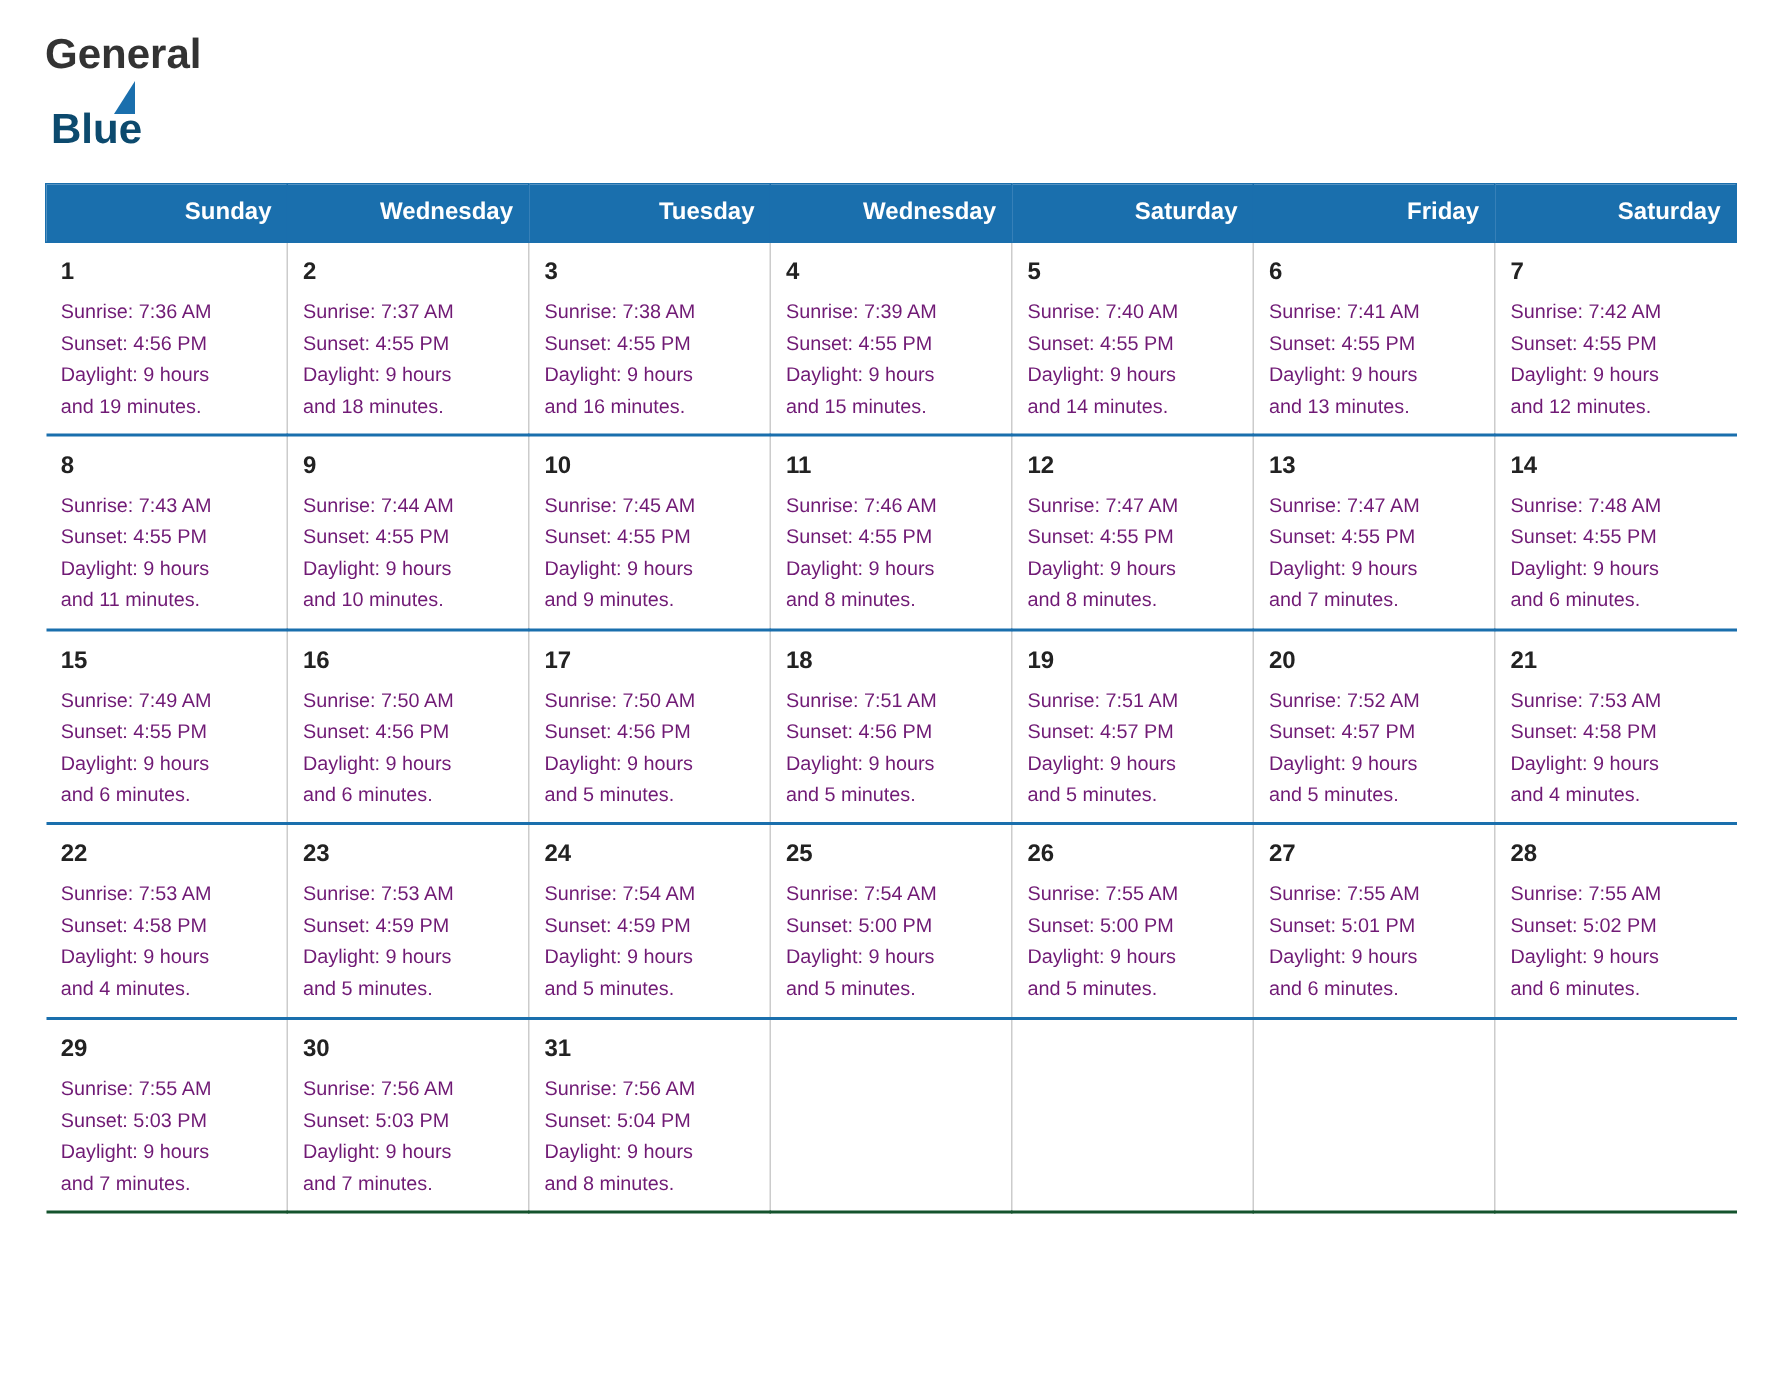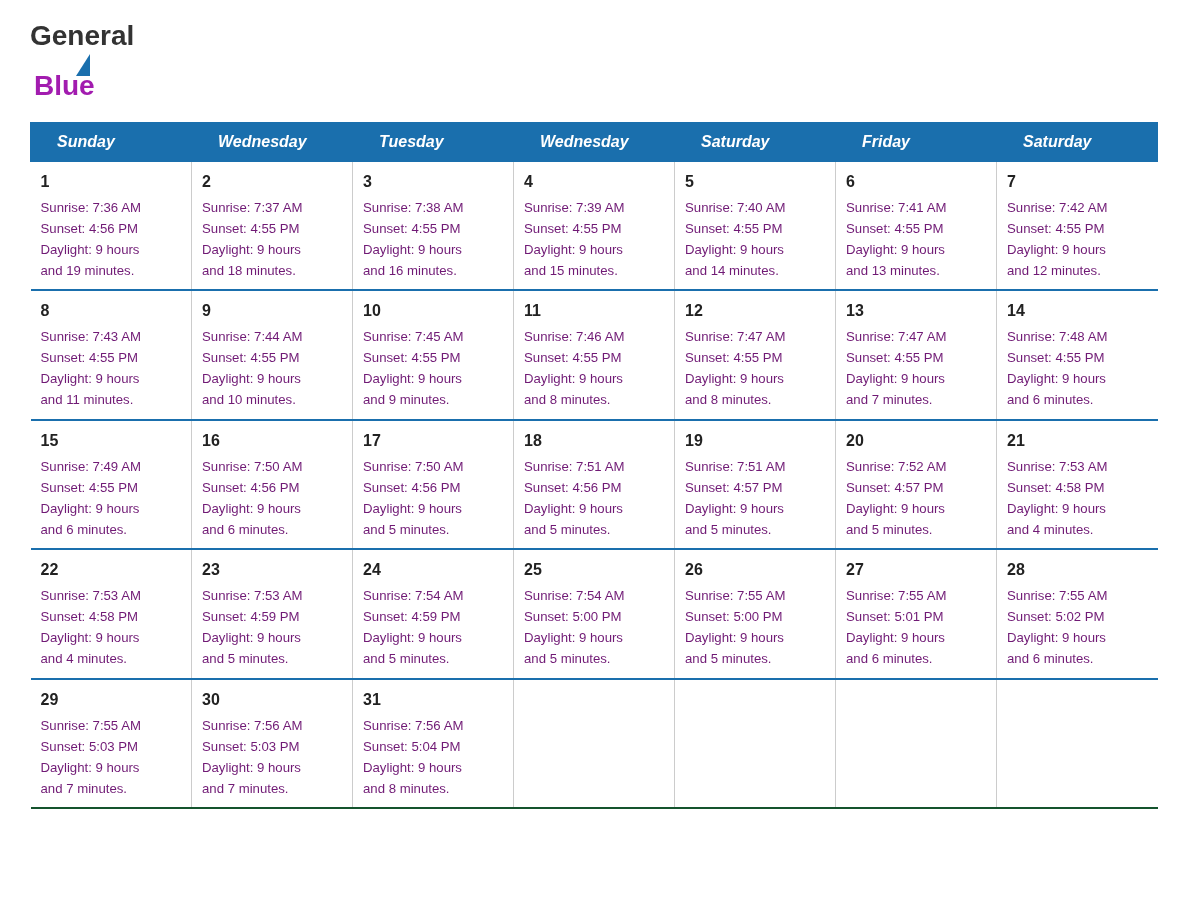--- a/index.html
+++ b/index.html
@@ -35,21 +35,21 @@
       width: 0;
       height: 0;
       border-left: 14px solid transparent;
       border-right: 0px solid transparent;
       border-bottom: 22px solid #1a6fad;
       display: inline-block;
       margin-left: 2px;
       margin-bottom: -2px;
     }
     .logo-blue {
-      color: #a21caf;
+      color: #0c4a6e;
       font-size: 28px;
       font-weight: bold;
       margin-top: -4px;
       margin-left: 4px;
     }
     .title-block {
       text-align: right;
     }
     .month-title {
       font-size: 52px;
@@ -67,24 +67,23 @@
       border-collapse: collapse;
       table-layout: fixed;
     }
     thead tr {
       background-color: #1a6fad;
     }
     thead th {
       color: #fff;
       font-size: 16px;
       font-weight: bold;
-      padding: 10px 26px;
-      text-align: left;
+      padding: 10px 10px;
+      text-align: right;
       border: 1px solid #1a6fad;
-      font-style: italic;
     }
     tbody tr {
       border-bottom: 2px solid #1a6fad;
     }
     tbody td {
       vertical-align: top;
       padding: 8px 10px;
       font-size: 13.5px;
       color: #222;
       border-right: 1px solid #ccc;

